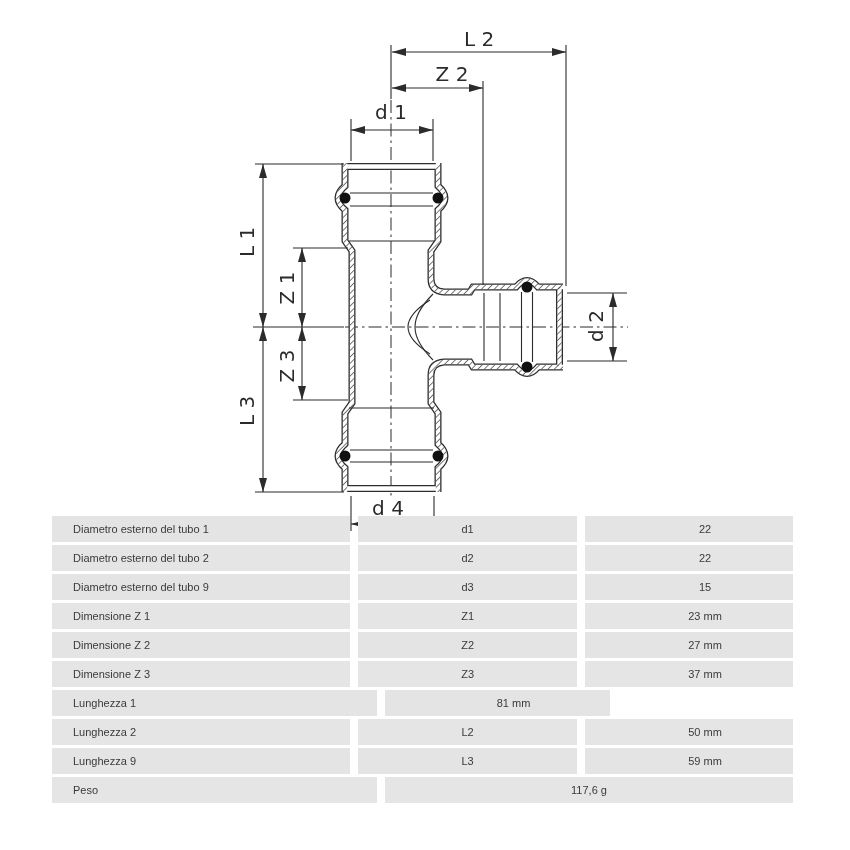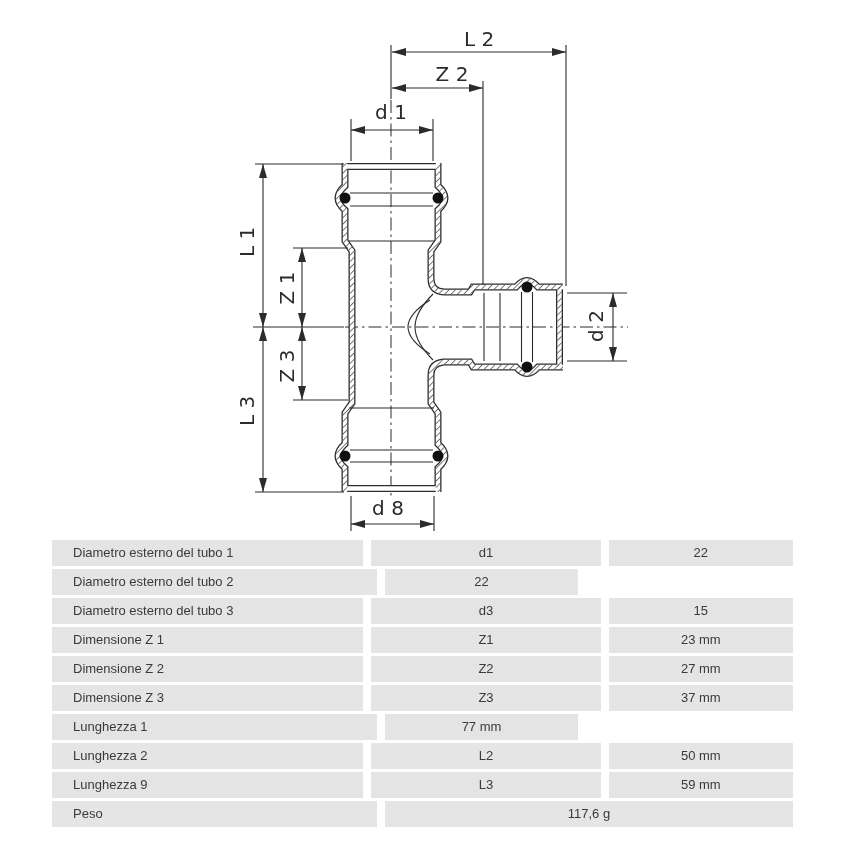--- a/index.html
+++ b/index.html
@@ -3,25 +3,25 @@
 <meta charset="utf-8">
 <style>
   html,body{margin:0;padding:0;background:#ffffff;}
   .stage{position:relative;width:850px;height:850px;background:#fff;overflow:hidden;
          font-family:"Liberation Sans",sans-serif;}
   .diagram{position:absolute;left:0;top:0;width:850px;height:537px;padding-left:41px;}
   .diagram svg{position:absolute;left:0;top:0;}
   .dlab{position:absolute;transform:translate(-50%,-50%);font-family:"DejaVu Sans",sans-serif;
         font-size:20px;color:#2b2b2b;white-space:nowrap;}
   .dlab.rot{transform:translate(-50%,-50%) rotate(-90deg);}
-  .spec{position:absolute;left:52px;top:540px;width:741px;font-size:13px;color:#3a3a3a;}
+  .spec{position:absolute;left:52px;top:516px;width:741px;font-size:11px;color:#3a3a3a;}
   .row{display:flex;height:26px;line-height:26px;margin-bottom:3px;}
   .c1{width:325px;padding-left:21px;box-sizing:border-box;}
   .c2{width:240px;margin-left:8px;text-align:center;}
-  .c3{width:193px;margin-left:8px;text-align:center;}
+  .c3{width:193px;margin-left:8px;text-align:center;padding-left:32px;}
   .cm{width:408px;margin-left:8px;text-align:center;}
   .dark > div{background:#e4e4e4;}
   .light > div{background:#e5e5e5;}
 </style>
 </head>
 <body>
 
 <div class="stage">
 
   <div class="diagram">
@@ -134,56 +134,57 @@
     </svg>
 
     <span class="dlab" style="left:479px;top:39px">L 2</span>
     <span class="dlab" style="left:452px;top:74px">Z 2</span>
     <span class="dlab" style="left:391px;top:112px">d 1</span>
     <span class="dlab rot" style="left:247px;top:242px">L 1</span>
     <span class="dlab rot" style="left:287px;top:288px">Z 1</span>
     <span class="dlab rot" style="left:287px;top:366px">Z 3</span>
     <span class="dlab rot" style="left:247px;top:411px">L 3</span>
     <span class="dlab rot" style="left:596px;top:326px">d 2</span>
-    <span class="dlab" style="left:388px;top:508px">d 8</span>
+    <span class="dlab" style="left:388px;top:508px">d 4</span>
   </div>
 
   <div class="spec">
     <div class="row dark">
       <div class="c1">Diametro esterno del tubo 1</div>
       <div class="c2">d1</div>
       <div class="c3">22</div>
     </div>
     <div class="row light">
       <div class="c1">Diametro esterno del tubo 2</div>
+      <div class="c2">d2</div>
       <div class="c3">22</div>
     </div>
     <div class="row dark">
-      <div class="c1">Diametro esterno del tubo 3</div>
+      <div class="c1">Diametro esterno del tubo 9</div>
       <div class="c2">d3</div>
       <div class="c3">15</div>
     </div>
     <div class="row light">
       <div class="c1">Dimensione Z 1</div>
       <div class="c2">Z1</div>
       <div class="c3">23 mm</div>
     </div>
     <div class="row dark">
       <div class="c1">Dimensione Z 2</div>
       <div class="c2">Z2</div>
       <div class="c3">27 mm</div>
     </div>
     <div class="row light">
       <div class="c1">Dimensione Z 3</div>
       <div class="c2">Z3</div>
       <div class="c3">37 mm</div>
     </div>
     <div class="row dark">
       <div class="c1">Lunghezza 1</div>
-      <div class="c3">77 mm</div>
+      <div class="c3">81 mm</div>
     </div>
     <div class="row light">
       <div class="c1">Lunghezza 2</div>
       <div class="c2">L2</div>
       <div class="c3">50 mm</div>
     </div>
     <div class="row dark">
       <div class="c1">Lunghezza 9</div>
       <div class="c2">L3</div>
       <div class="c3">59 mm</div>

